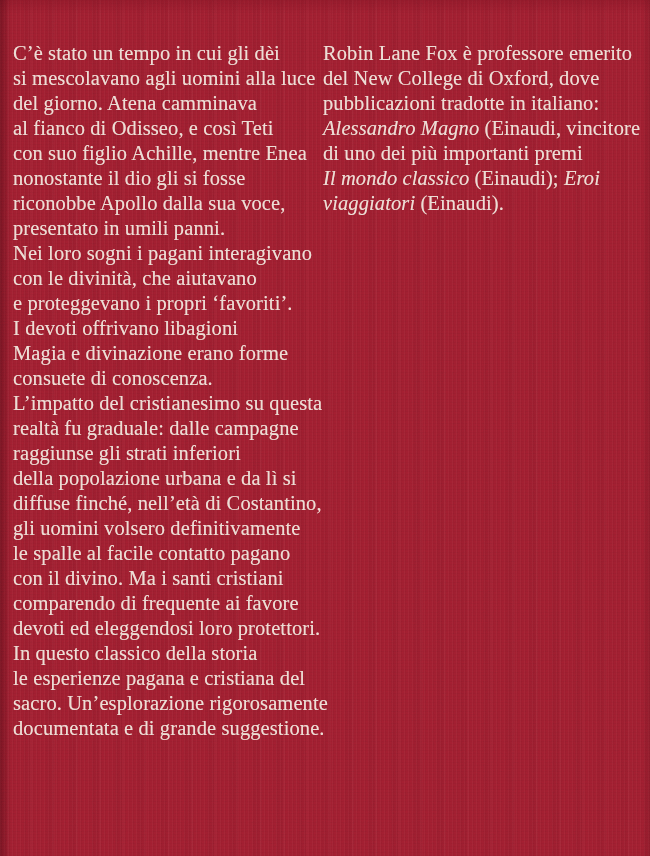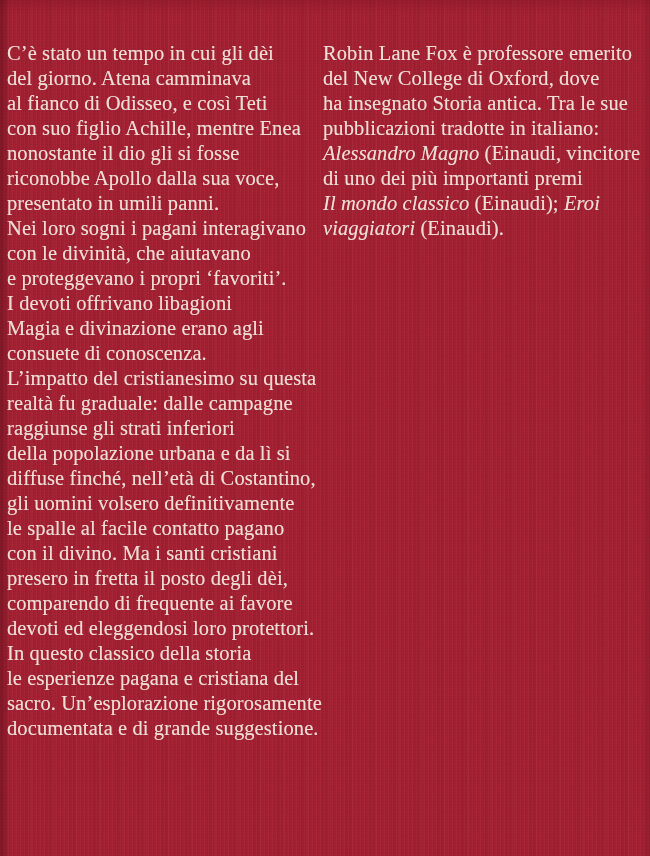--- a/index.html
+++ b/index.html
@@ -46,73 +46,72 @@
   .col {
     position: absolute;
     top: 41px;
     color: #ecddd5;
     font-size: 20.5px;
     line-height: 25px;
     white-space: nowrap;
     letter-spacing: 0.1px;
     text-shadow: 0 0 0.6px rgba(255,236,226,0.45);
   }
-  .col-left  { left: 7px;  width: 312px; }
+  .col-left  { left: 13px;  width: 312px; }
   .col-right { left: 323px; width: 308px; }
   .text-line { height: 25px; }
   .italic { font-style: italic; }
 </style>
 </head>
 <body>
 
 <div class="flap">
 
   <svg class="noise" xmlns="http://www.w3.org/2000/svg" width="650" height="856">
     <filter id="grain">
       <feTurbulence type="fractalNoise" baseFrequency="0.9" numOctaves="2" stitchTiles="stitch"></feTurbulence>
       <feColorMatrix type="matrix" values="0 0 0 0 0.62  0 0 0 0 0.12  0 0 0 0 0.20  0 0 0 0.35 0"></feColorMatrix>
     </filter>
     <rect width="650" height="856" filter="url(#grain)"></rect>
   </svg>
 
   <div class="col col-left">
       <div class="text-line"><span>C’è stato un tempo in cui gli dèi</span></div>
+      <div class="text-line"><span>si mescolavano agli uomini alla luce</span></div>
       <div class="text-line"><span>del giorno. Atena camminava</span></div>
       <div class="text-line"><span>al fianco di Odisseo, e così Teti</span></div>
       <div class="text-line"><span>con suo figlio Achille, mentre Enea</span></div>
       <div class="text-line"><span>nonostante il dio gli si fosse</span></div>
       <div class="text-line"><span>riconobbe Apollo dalla sua voce,</span></div>
       <div class="text-line"><span>presentato in umili panni.</span></div>
       <div class="text-line"><span>Nei loro sogni i pagani interagivano</span></div>
       <div class="text-line"><span>con le divinità, che aiutavano</span></div>
       <div class="text-line"><span>e proteggevano i propri ‘favoriti’.</span></div>
       <div class="text-line"><span>I devoti offrivano libagioni</span></div>
-      <div class="text-line"><span>Magia e divinazione erano agli</span></div>
+      <div class="text-line"><span>Magia e divinazione erano forme</span></div>
       <div class="text-line"><span>consuete di conoscenza.</span></div>
       <div class="text-line"><span>L’impatto del cristianesimo su questa</span></div>
       <div class="text-line"><span>realtà fu graduale: dalle campagne</span></div>
       <div class="text-line"><span>raggiunse gli strati inferiori</span></div>
       <div class="text-line"><span>della popolazione urbana e da lì si</span></div>
       <div class="text-line"><span>diffuse finché, nell’età di Costantino,</span></div>
       <div class="text-line"><span>gli uomini volsero definitivamente</span></div>
       <div class="text-line"><span>le spalle al facile contatto pagano</span></div>
       <div class="text-line"><span>con il divino. Ma i santi cristiani</span></div>
-      <div class="text-line"><span>presero in fretta il posto degli dèi,</span></div>
       <div class="text-line"><span>comparendo di frequente ai favore</span></div>
       <div class="text-line"><span>devoti ed eleggendosi loro protettori.</span></div>
       <div class="text-line"><span>In questo classico della storia</span></div>
       <div class="text-line"><span>le esperienze pagana e cristiana del</span></div>
       <div class="text-line"><span>sacro. Un’esplorazione rigorosamente</span></div>
       <div class="text-line"><span>documentata e di grande suggestione.</span></div>
     </div>
 
   <div class="col col-right">
       <div class="text-line"><span>Robin Lane Fox è professore emerito</span></div>
       <div class="text-line"><span>del New College di Oxford, dove</span></div>
-      <div class="text-line"><span>ha insegnato Storia antica. Tra le sue</span></div>
       <div class="text-line"><span>pubblicazioni tradotte in italiano:</span></div>
       <div class="text-line"><span class="italic">Alessandro Magno</span><span> (Einaudi, vincitore</span></div>
       <div class="text-line"><span>di uno dei più importanti premi</span></div>
       <div class="text-line"><span class="italic">Il mondo classico</span><span> (Einaudi); </span><span class="italic">Eroi</span></div>
       <div class="text-line"><span class="italic">viaggiatori</span><span> (Einaudi).</span></div>
     </div>
 
 </div>
 
 </body></html>

